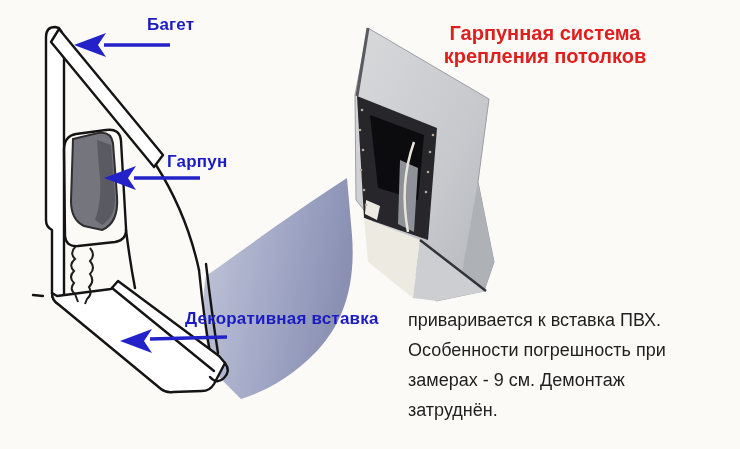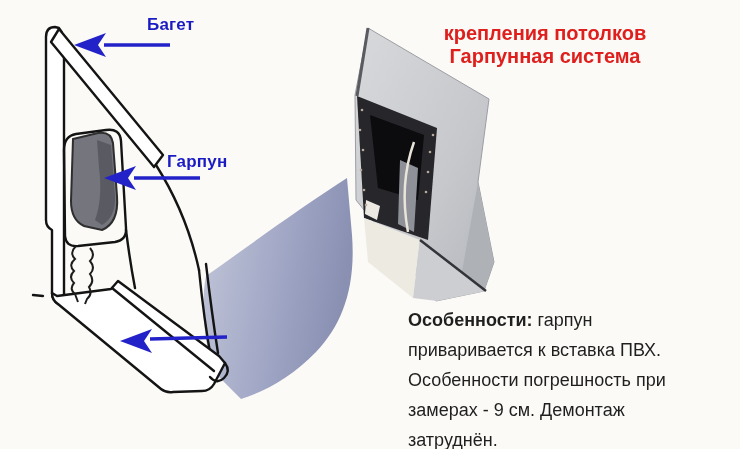--- a/index.html
+++ b/index.html
@@ -141,29 +141,27 @@
       <path d="M 420,240 L 486,291 L 437,301 L 413,298 Z" fill="#cdced2"></path>
 
       <path d="M 420,240 L 486,291" stroke="#33343a" stroke-width="2.5" fill="none"></path>
     </g>
   </svg>
 
   <div class="diagram-label label-baguette">Багет</div>
 
   <div class="diagram-label label-harpoon">Гарпун</div>
 
+  <div class="diagram-label label-insert">Декоративная вставка</div>
 
   <div class="title-block">
+    <div>Гарпунная система</div>
     <div>крепления потолков</div>
-    <div>Гарпунная система</div>
   </div>
 
   <div class="features-block">
-    <div class="features-line">
-      <span class="features-bold">Особенности:</span><span> гарпун</span>
-    </div>
     <div class="features-line">приваривается к вставка ПВХ.</div>
     <div class="features-line">Особенности погрешность при</div>
     <div class="features-line">замерах - 9 см. Демонтаж</div>
     <div class="features-line">затруднён.</div>
   </div>
 
 </div>
 
 </body></html>

